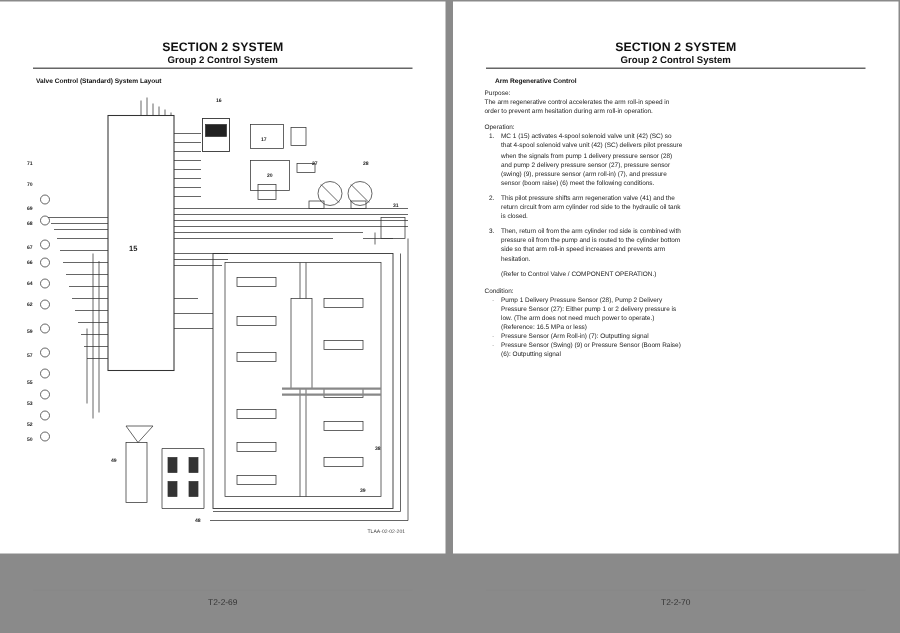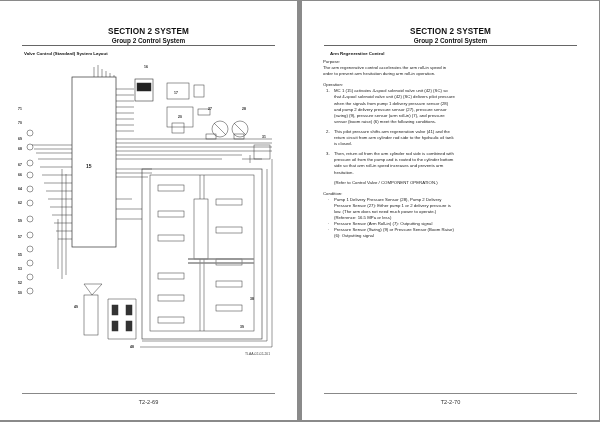--- a/index.html
+++ b/index.html
@@ -1,17 +1,17 @@
 <!DOCTYPE html>
 <html><head>
 <meta charset="utf-8">
 <style>
   html,body{margin:0;padding:0;}
   body{width:600px;height:422px;background:#8a8a8a;position:relative;overflow:hidden;font-family:"Liberation Sans",sans-serif;color:#111;}
-  .page{position:absolute;top:1px;background:#fff;height:419px;}
+  .page{position:absolute;top:1px;background:#fff;height:368px;}
   #p1{left:0;width:297px;}
   #p2{left:302px;width:297px;}
   .sec{position:absolute;left:0;right:0;top:26px;text-align:center;font-weight:bold;font-size:8.2px;letter-spacing:0.1px;}
   .grp{position:absolute;left:0;right:0;top:36px;text-align:center;font-weight:bold;font-size:6.4px;}
   .rule{position:absolute;left:22px;right:22px;top:44px;height:1.4px;background:#666;}
   .subhead{position:absolute;top:50px;font-weight:bold;font-size:4.4px;}
   .frule{position:absolute;left:22px;right:22px;top:392px;height:1px;background:#888;}
   .pnum{position:absolute;left:0;right:0;top:398px;text-align:center;font-size:5.6px;color:#333;}
   .figcode{position:absolute;left:245px;top:351px;font-size:3.4px;color:#444;}
   .body{position:absolute;left:21px;top:58px;width:132px;font-size:4.3px;line-height:6.1px;color:#222;}

